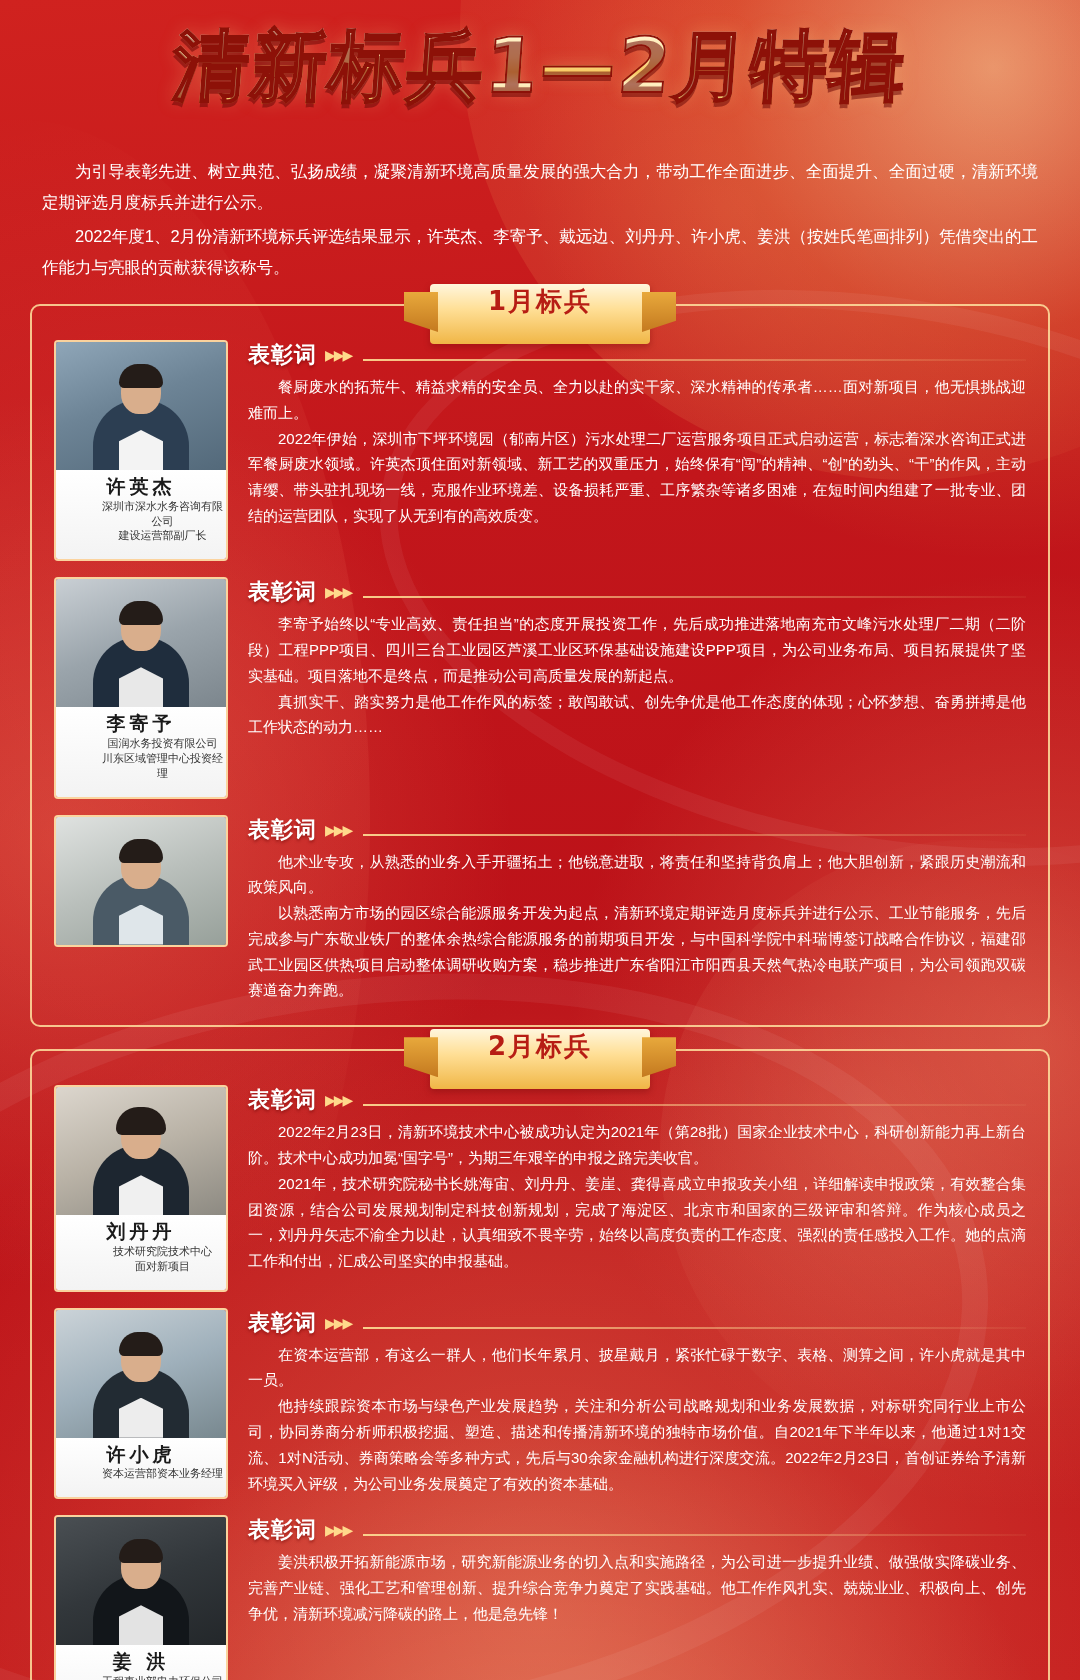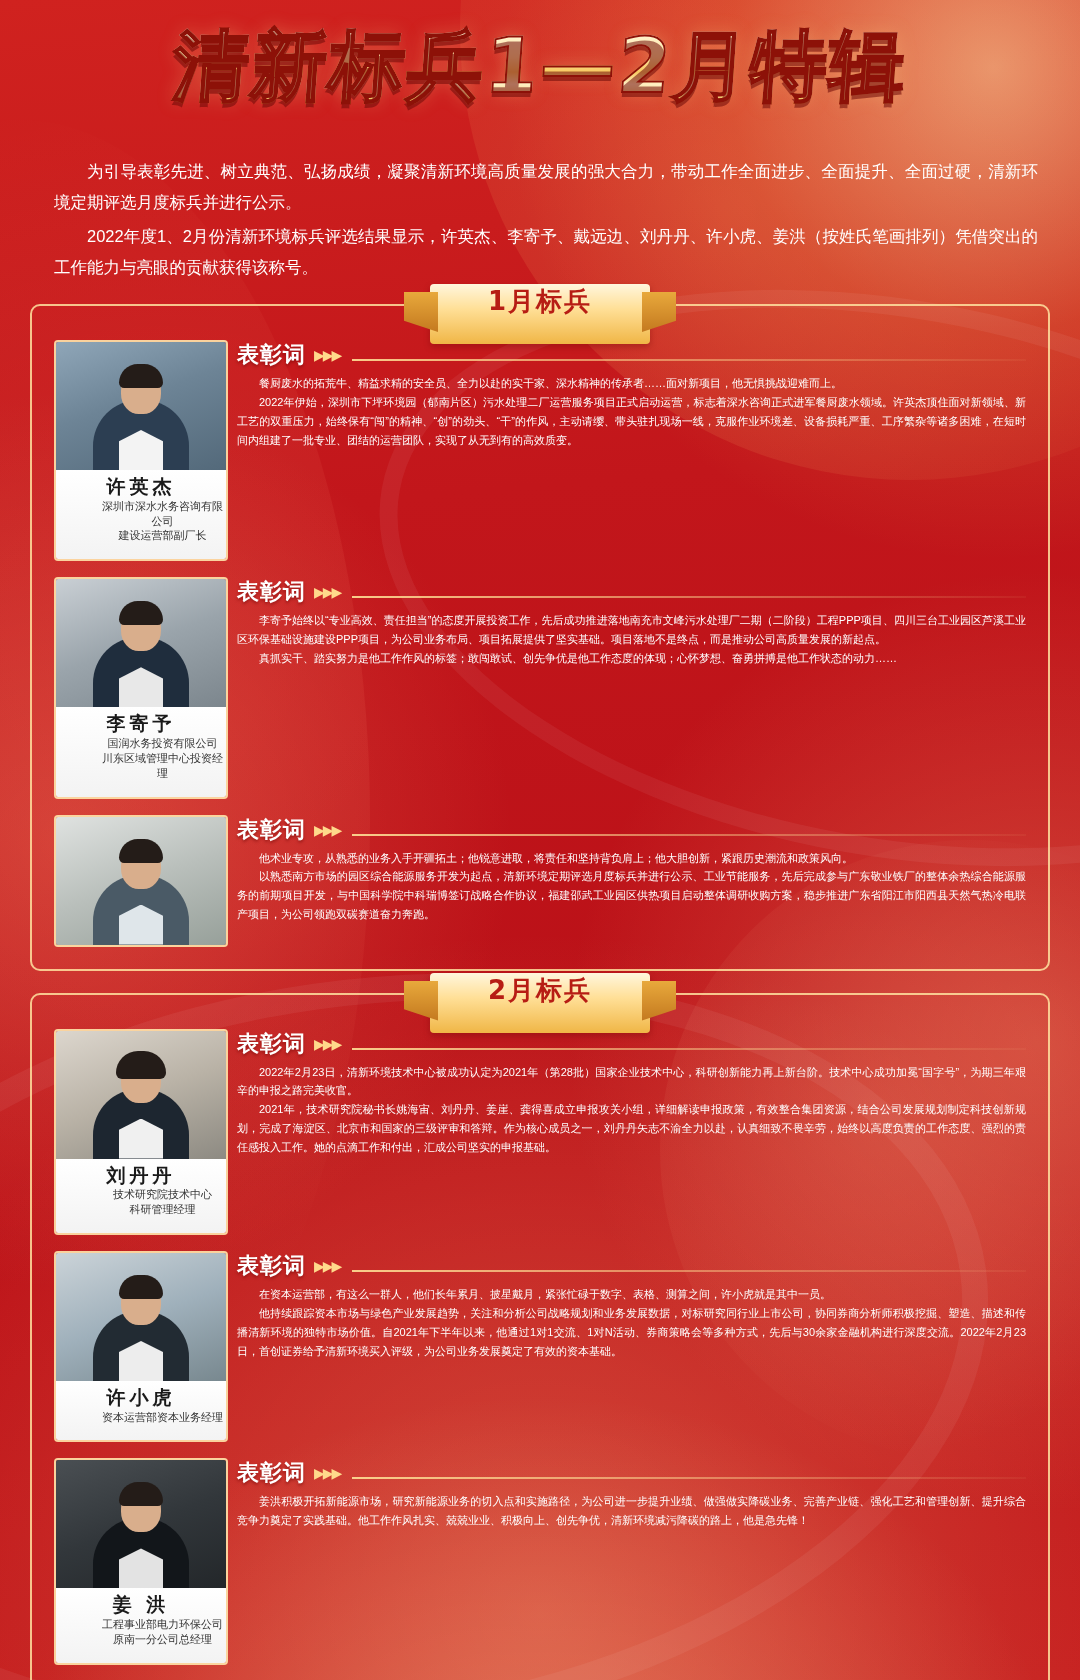--- a/index.html
+++ b/index.html
@@ -89,21 +89,21 @@
 
   
   .intro {
     position: relative;
     margin: 10px 42px 0 42px;
     color: #fff;
     font-size: 16.5px;
     line-height: 1.85;
     text-align: justify;
   }
-  .intro p { margin: 0 0 4px 12px; text-indent: 2em; }
+  .intro p { margin: 0 0 4px 0; text-indent: 2em; }
 
   
   .section {
     position: relative;
     margin: 22px 30px 0 30px;
     border: 2px solid rgba(255,226,160,0.85);
     border-radius: 10px;
     padding: 34px 22px 20px 22px;
   }
   .section-banner {
@@ -211,21 +211,21 @@
   }
   .nameplate .role {
     font-size: 11px;
     color: #333;
     line-height: 1.35;
     margin-left: 43px;
   }
 
   .body {
     flex: 1;
-    padding-left: 9px;
+    padding-left: 20px;
     min-width: 0;
   }
   .cite-head {
     display: flex;
     align-items: center;
     gap: 8px;
     margin-bottom: 4px;
   }
   .cite-head .label {
     font-family: "DejaVu Sans", "Liberation Sans", sans-serif;
@@ -242,21 +242,21 @@
   }
   .cite-head .rule {
     flex: 1;
     height: 2px;
     background: linear-gradient(90deg, rgba(255,224,150,0.9), rgba(255,224,150,0.05));
     margin-left: 4px;
     margin-top: 10px;
   }
   .cite-body {
     color: #fff;
-    font-size: 11px;
+    font-size: 15px;
     line-height: 1.72;
     text-align: justify;
   }
   .cite-body p { margin: 0; text-indent: 2em; }
 </style>
 </head>
 <body>
 
 <div class="poster">
   <div class="swoosh sw1"></div>
@@ -370,21 +370,21 @@
         <div class="photo">
           <div class="bg" style="background:linear-gradient(160deg,#dcd6cd 0%, #b9b2a6 50%, #8d8a82 100%);"></div>
           <div class="person-shape" style="background:#1d2630;"></div>
           <div class="shirt" style="background:#f0f0f0;"></div>
           <div class="head"></div>
           <div class="hair" style="width:50px;height:28px;bottom:80px;"></div>
         </div>
         <div class="nameplate">
           <div class="nm">刘丹丹</div>
           <div class="role">技术研究院技术中心</div>
-          <div class="role">科研管理经理</div>
+          <div class="role">面对新项目</div>
         </div>
       </div>
       <div class="body">
         <div class="cite-head">
           <span class="label">表彰词</span>
           <span class="arrows">▶▶▶</span>
           <span class="rule"></span>
         </div>
         <div class="cite-body">
           <p>2022年2月23日，清新环境技术中心被成功认定为2021年（第28批）国家企业技术中心，科研创新能力再上新台阶。技术中心成功加冕“国字号”，为期三年艰辛的申报之路完美收官。</p>

